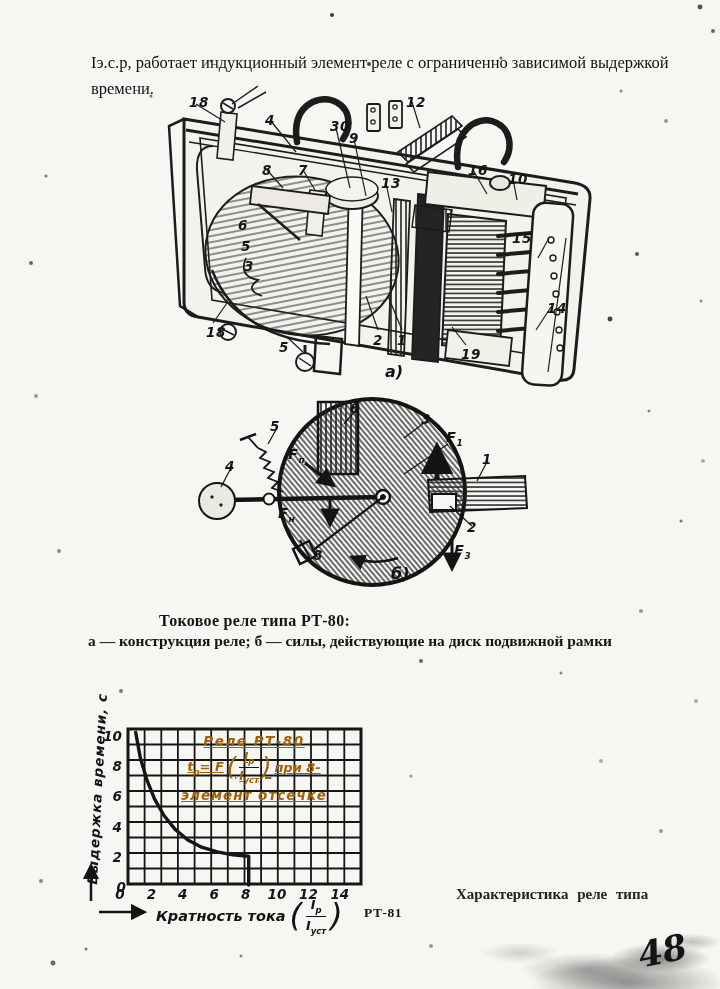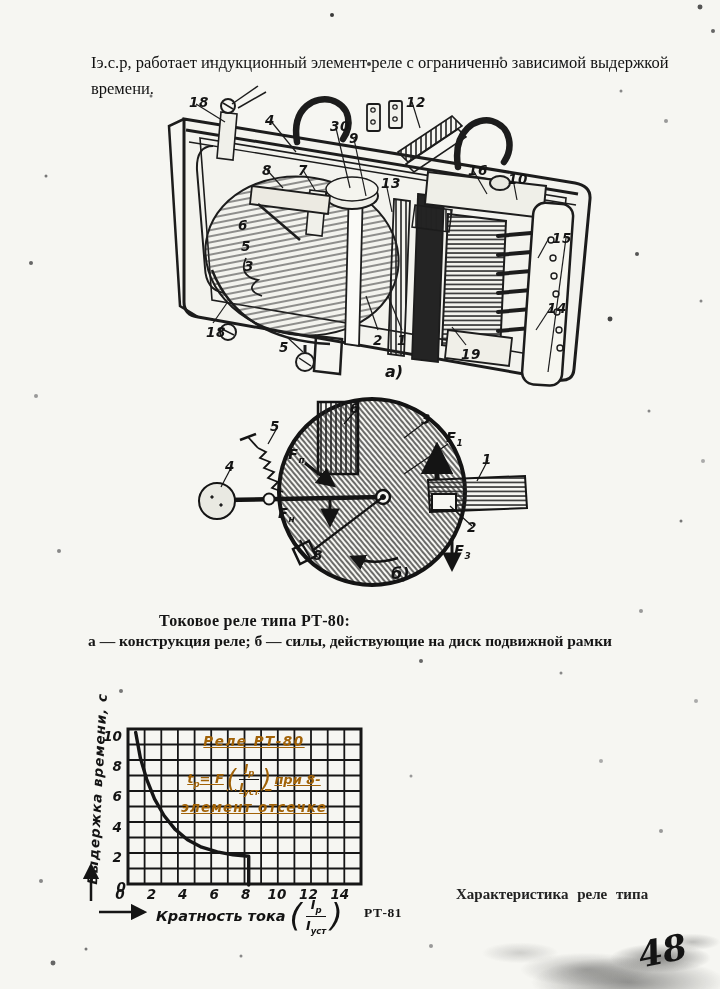--- a/index.html
+++ b/index.html
@@ -24,21 +24,21 @@
   .sublabel{position:absolute;font:italic 700 16px "DejaVu Sans",sans-serif;color:#141414;}
   .cap1{position:absolute;left:155px;top:608px;margin:4px;font-weight:700;font-size:16px;letter-spacing:.3px;}
   .cap2{position:absolute;left:88px;top:632px;margin:0;font-weight:700;font-size:15.5px;white-space:nowrap;}
   
   .ylab{position:absolute;left:84px;top:884px;transform-origin:0 0;transform:rotate(-87deg);
         font:italic 700 13.5px "DejaVu Sans",sans-serif;letter-spacing:1px;white-space:nowrap;color:#141414;}
   .ytick{position:absolute;width:26px;text-align:right;font:italic 700 13.5px "DejaVu Sans",sans-serif;color:#141414;}
   .xtick{position:absolute;transform:translateX(-50%);font:italic 700 13.5px "DejaVu Sans",sans-serif;color:#141414;}
   .ann{position:absolute;left:150px;top:733px;width:208px;text-align:center;color:#a16207;text-decoration:underline;}
   .ann-l1{font:italic 700 13.5px "DejaVu Sans",sans-serif;letter-spacing:1.5px;}
-  .ann-l2{display:flex;justify-content:center;align-items:center;gap:3px;font:italic 700 13px "DejaVu Sans",sans-serif;margin-top:13px;}
+  .ann-l2{display:flex;justify-content:center;align-items:center;gap:3px;font:italic 700 13px "DejaVu Sans",sans-serif;margin-top:1px;}
   .ann-l3{font:italic 700 13.5px "DejaVu Sans",sans-serif;letter-spacing:1px;margin-top:1px;}
   .paren{font:italic 400 24px "DejaVu Sans",sans-serif;line-height:.8;}
   .paren.big{font-size:32px;}
   .frac{display:inline-block;text-align:center;font:italic 700 11.5px "DejaVu Sans",sans-serif;vertical-align:middle;}
   .frac .num{display:block;border-bottom:1.5px solid #141414;padding:0 3px 1px;}
   .frac .den{display:block;padding-top:1px;}
   .frac.big{font-size:12.5px;}
   .frac sub,.xlabel-row sub,.ann sub{font-size:8.5px;}
   .xlabel-row{position:absolute;left:156px;top:897px;display:flex;align-items:center;gap:4px;
         font:italic 700 14.5px "DejaVu Sans",sans-serif;color:#131313;}
@@ -261,21 +261,21 @@
   </svg>
 
   <div class="labels-layer">
       <span class="plabel" style="left: 189px; top: 94px;">18</span>
       <span class="plabel" style="left: 265px; top: 112px;">4</span>
       <span class="plabel" style="left: 330px; top: 118px;">30</span>
       <span class="plabel" style="left: 349px; top: 130px;">9</span>
       <span class="plabel" style="left: 406px; top: 94px;">12</span>
       <span class="plabel" style="left: 468px; top: 162px;">16</span>
       <span class="plabel" style="left: 508px; top: 171px;">10</span>
-      <span class="plabel" style="left: 552px; top: 230px; text-align: center;">15</span>
+      <span class="plabel" style="left: 512px; top: 230px; text-align: center;">15</span>
       <span class="plabel" style="left: 262px; top: 162px;">8</span>
       <span class="plabel" style="left: 298px; top: 162px;">7</span>
       <span class="plabel" style="left: 381px; top: 175px;">13</span>
       <span class="plabel" style="left: 238px; top: 217px;">6</span>
       <span class="plabel" style="left: 241px; top: 238px;">5</span>
       <span class="plabel" style="left: 244px; top: 258px;">3</span>
       <span class="plabel" style="left: 373px; top: 332px;">2</span>
       <span class="plabel" style="left: 397px; top: 332px;">1</span>
       <span class="plabel" style="left: 279px; top: 339px;">5</span>
       <span class="plabel" style="left: 461px; top: 346px;">19</span>

